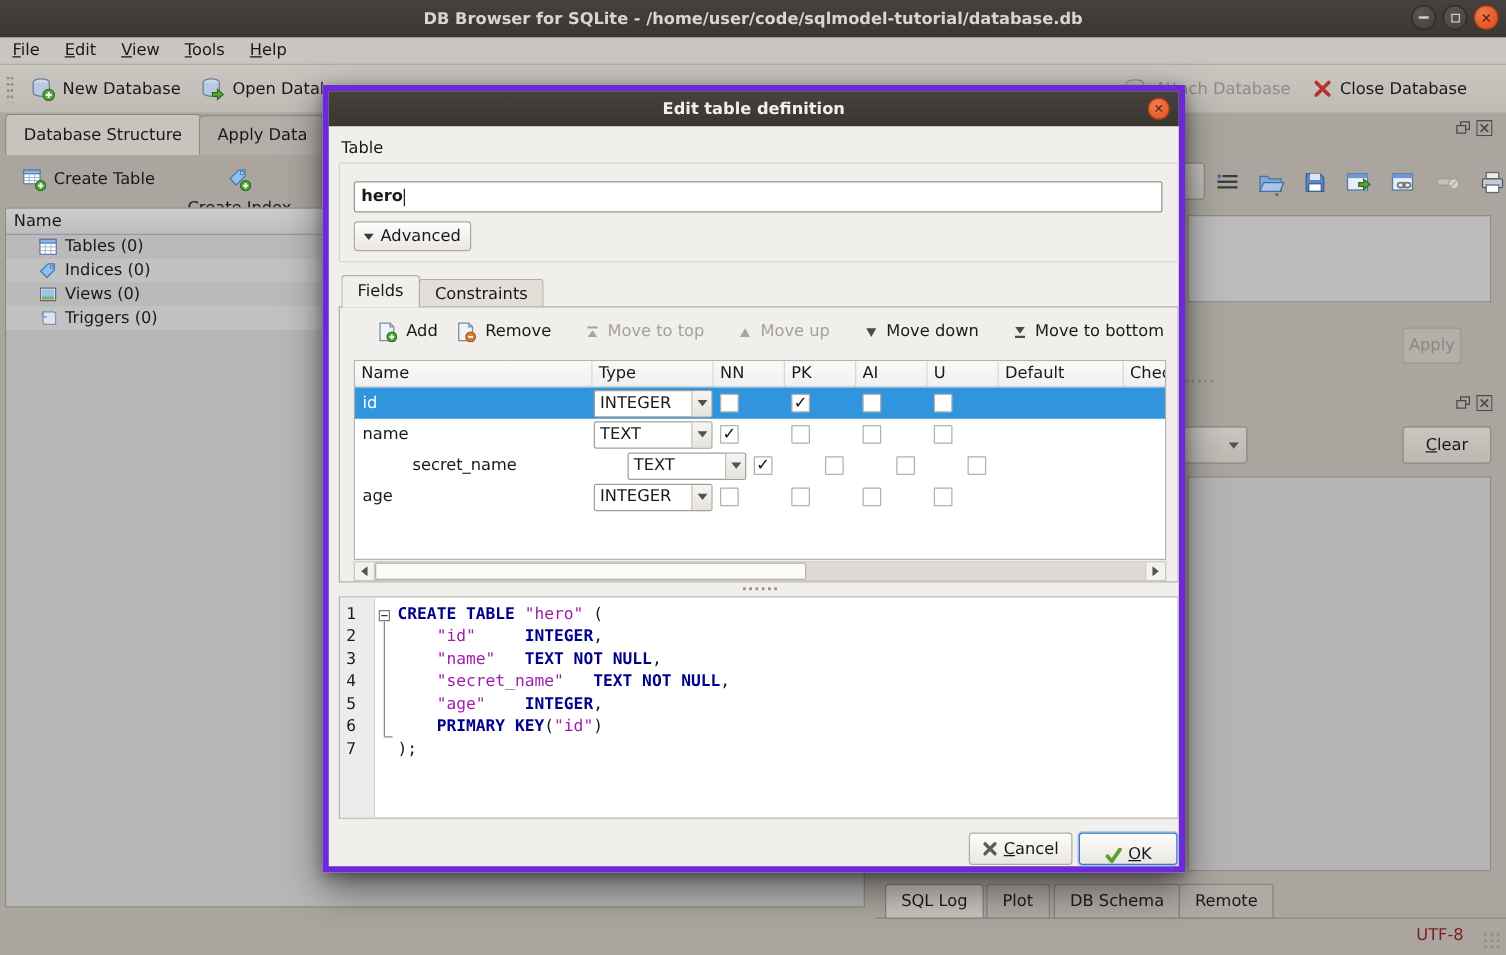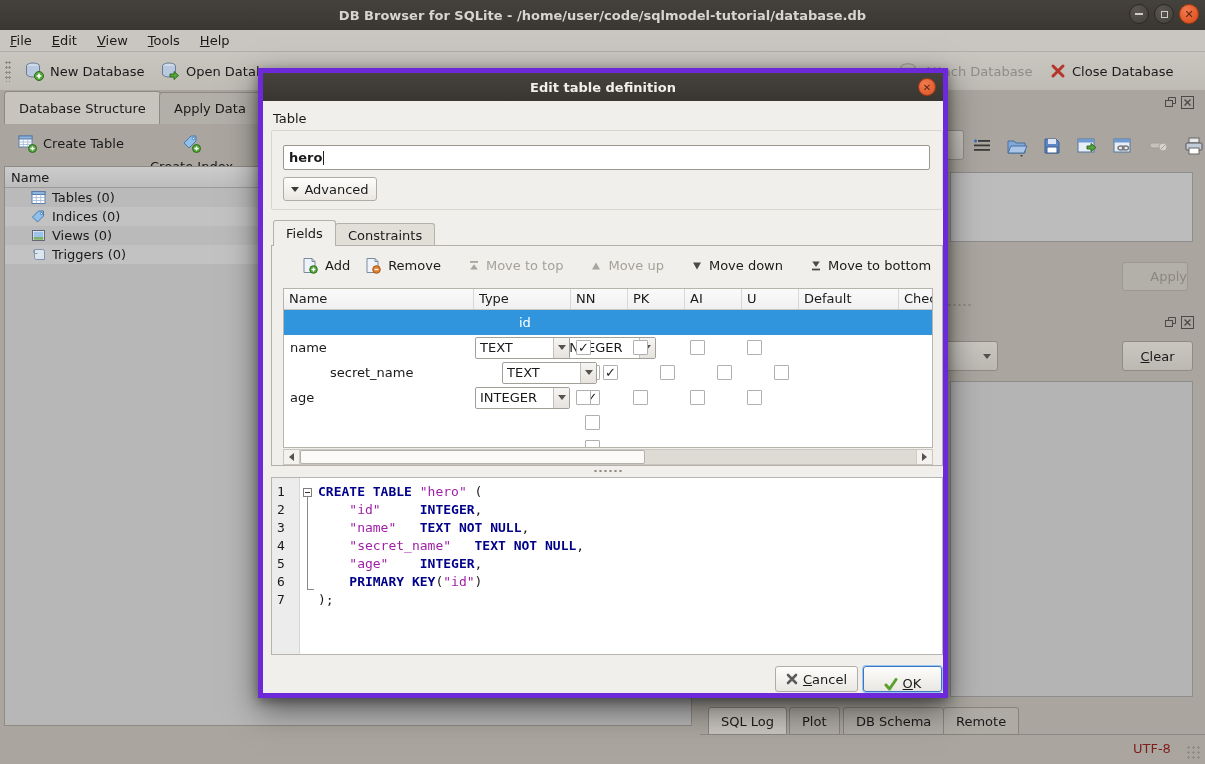--- a/index.html
+++ b/index.html
@@ -87,21 +87,21 @@
   .dlg-tab.inactive { background:#e2dfd9; }
   .dlg-panel { position:absolute; border:1px solid #b5b1aa; background:#f1efeb; }
 
   .ftb { display:flex; align-items:center; gap:7px; white-space:nowrap; }
   .ftb.disabled { color:#a5a19b; }
 
   .grid { position:absolute; background:#fff; border:1px solid #b7b3ad; overflow:hidden; }
   .grid-header { display:flex; height:21px; background:linear-gradient(#fafafa,#f0f0f0); border-bottom:1px solid #c6c6c6; }
   .gh { border-right:1px solid #d8d8d8; padding:2px 0 0 5px; overflow:hidden; white-space:nowrap; flex:none; }
   .grid-row { display:flex; height:25px; align-items:center; }
-  .grid-row.selected { background:#3095dd; color:#fff;flex-direction:column; }
+  .grid-row.selected { background:#3095dd; color:#fff; }
   .gc { flex:none; overflow:hidden; white-space:nowrap; height:100%; display:flex; align-items:center; }
   .gc.name { padding-left:6px; }
   .combo { width:95px; height:22px; margin-left:1px; background:#fff; border:1px solid #a3a09a; border-radius:2px;
     display:flex; align-items:center; color:#1a1a1a; }
   .combo .combo-val { flex:1; padding-left:4px; }
   .combo .combo-btn { width:16px; height:100%; border-left:1px solid #c3c0ba; background:linear-gradient(#f6f5f3,#e6e3de);
     display:flex; align-items:center; justify-content:center; }
   .arrow-down { width:0; height:0; border-left:4px solid transparent; border-right:4px solid transparent; border-top:5px solid #55524e; }
   .checkbox { width:15px; height:15px; background:#fff; border:1px solid #b0b0b0; border-radius:1px; margin-left:5px;
     display:flex; align-items:center; justify-content:center; color:#1c1c1c; font-size:13px; }
@@ -341,21 +341,21 @@
     </span>
     <span class="icon">
       <svg width="20" height="20" viewBox="0 0 20 20">
           <rect x="5" y="2" width="10" height="5" fill="#e9e9e9" stroke="#666"></rect>
           <rect x="2" y="7" width="16" height="7" rx="1" fill="#c2cbd8" stroke="#555"></rect>
           <rect x="5" y="12" width="10" height="6" fill="#fff" stroke="#666"></rect>
         </svg>
     </span>
   </div>
   <div class="abs gray-textarea" style="left:950px; top:172px; width:243px; height:70px;"></div>
-  <div class="abs gray-btn disabled" style="left:1122px; top:262px; width:66px; height:29px;justify-content:flex-end;">
+  <div class="abs gray-btn disabled" style="left:1122px; top:262px; width:47px; height:29px;">
     <span>Apply</span>
   </div>
 
   <div class="abs dots-splitter" style="left:942px; top:303px;"></div>
 
   <div class="dockbtns" style="left:1164px; top:316px;">
     <span class="icon">
       <svg width="13" height="13" viewBox="0 0 13 13">
           <rect x="1.5" y="4.5" width="7" height="6" fill="none" stroke="#4d4945"></rect>
           <path d="M4.5 4.5 v-3 h7 v6 h-3" fill="none" stroke="#4d4945"></path>

